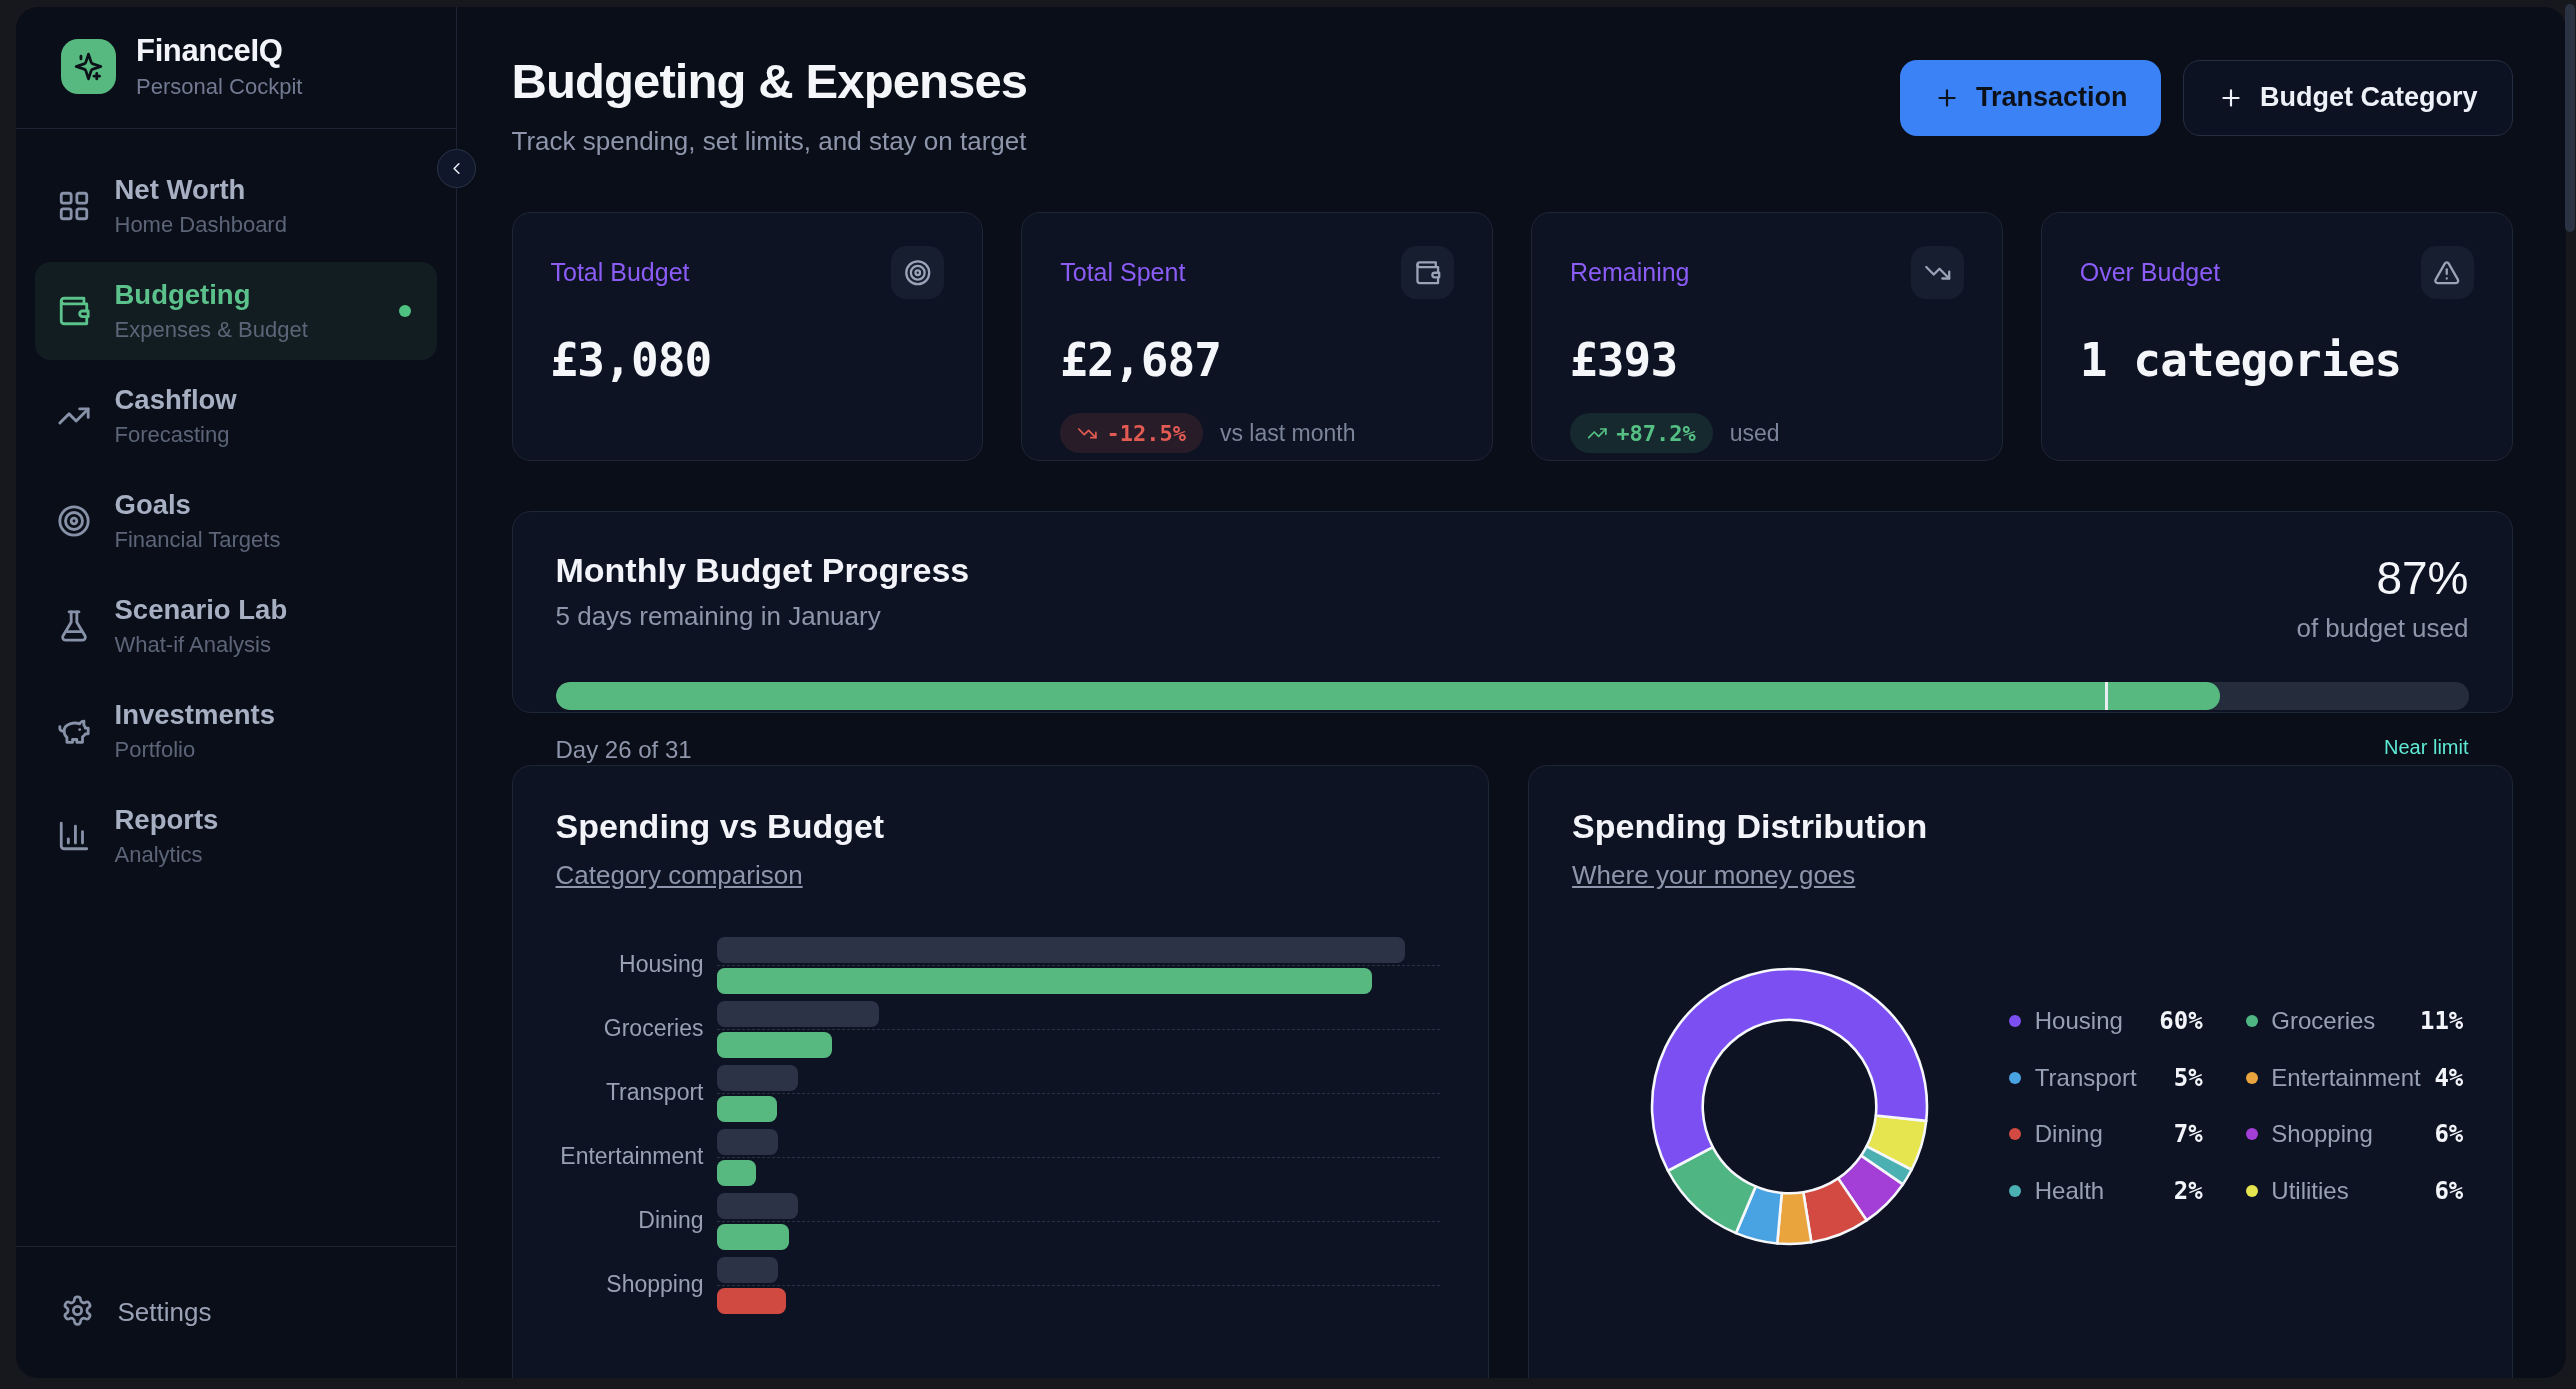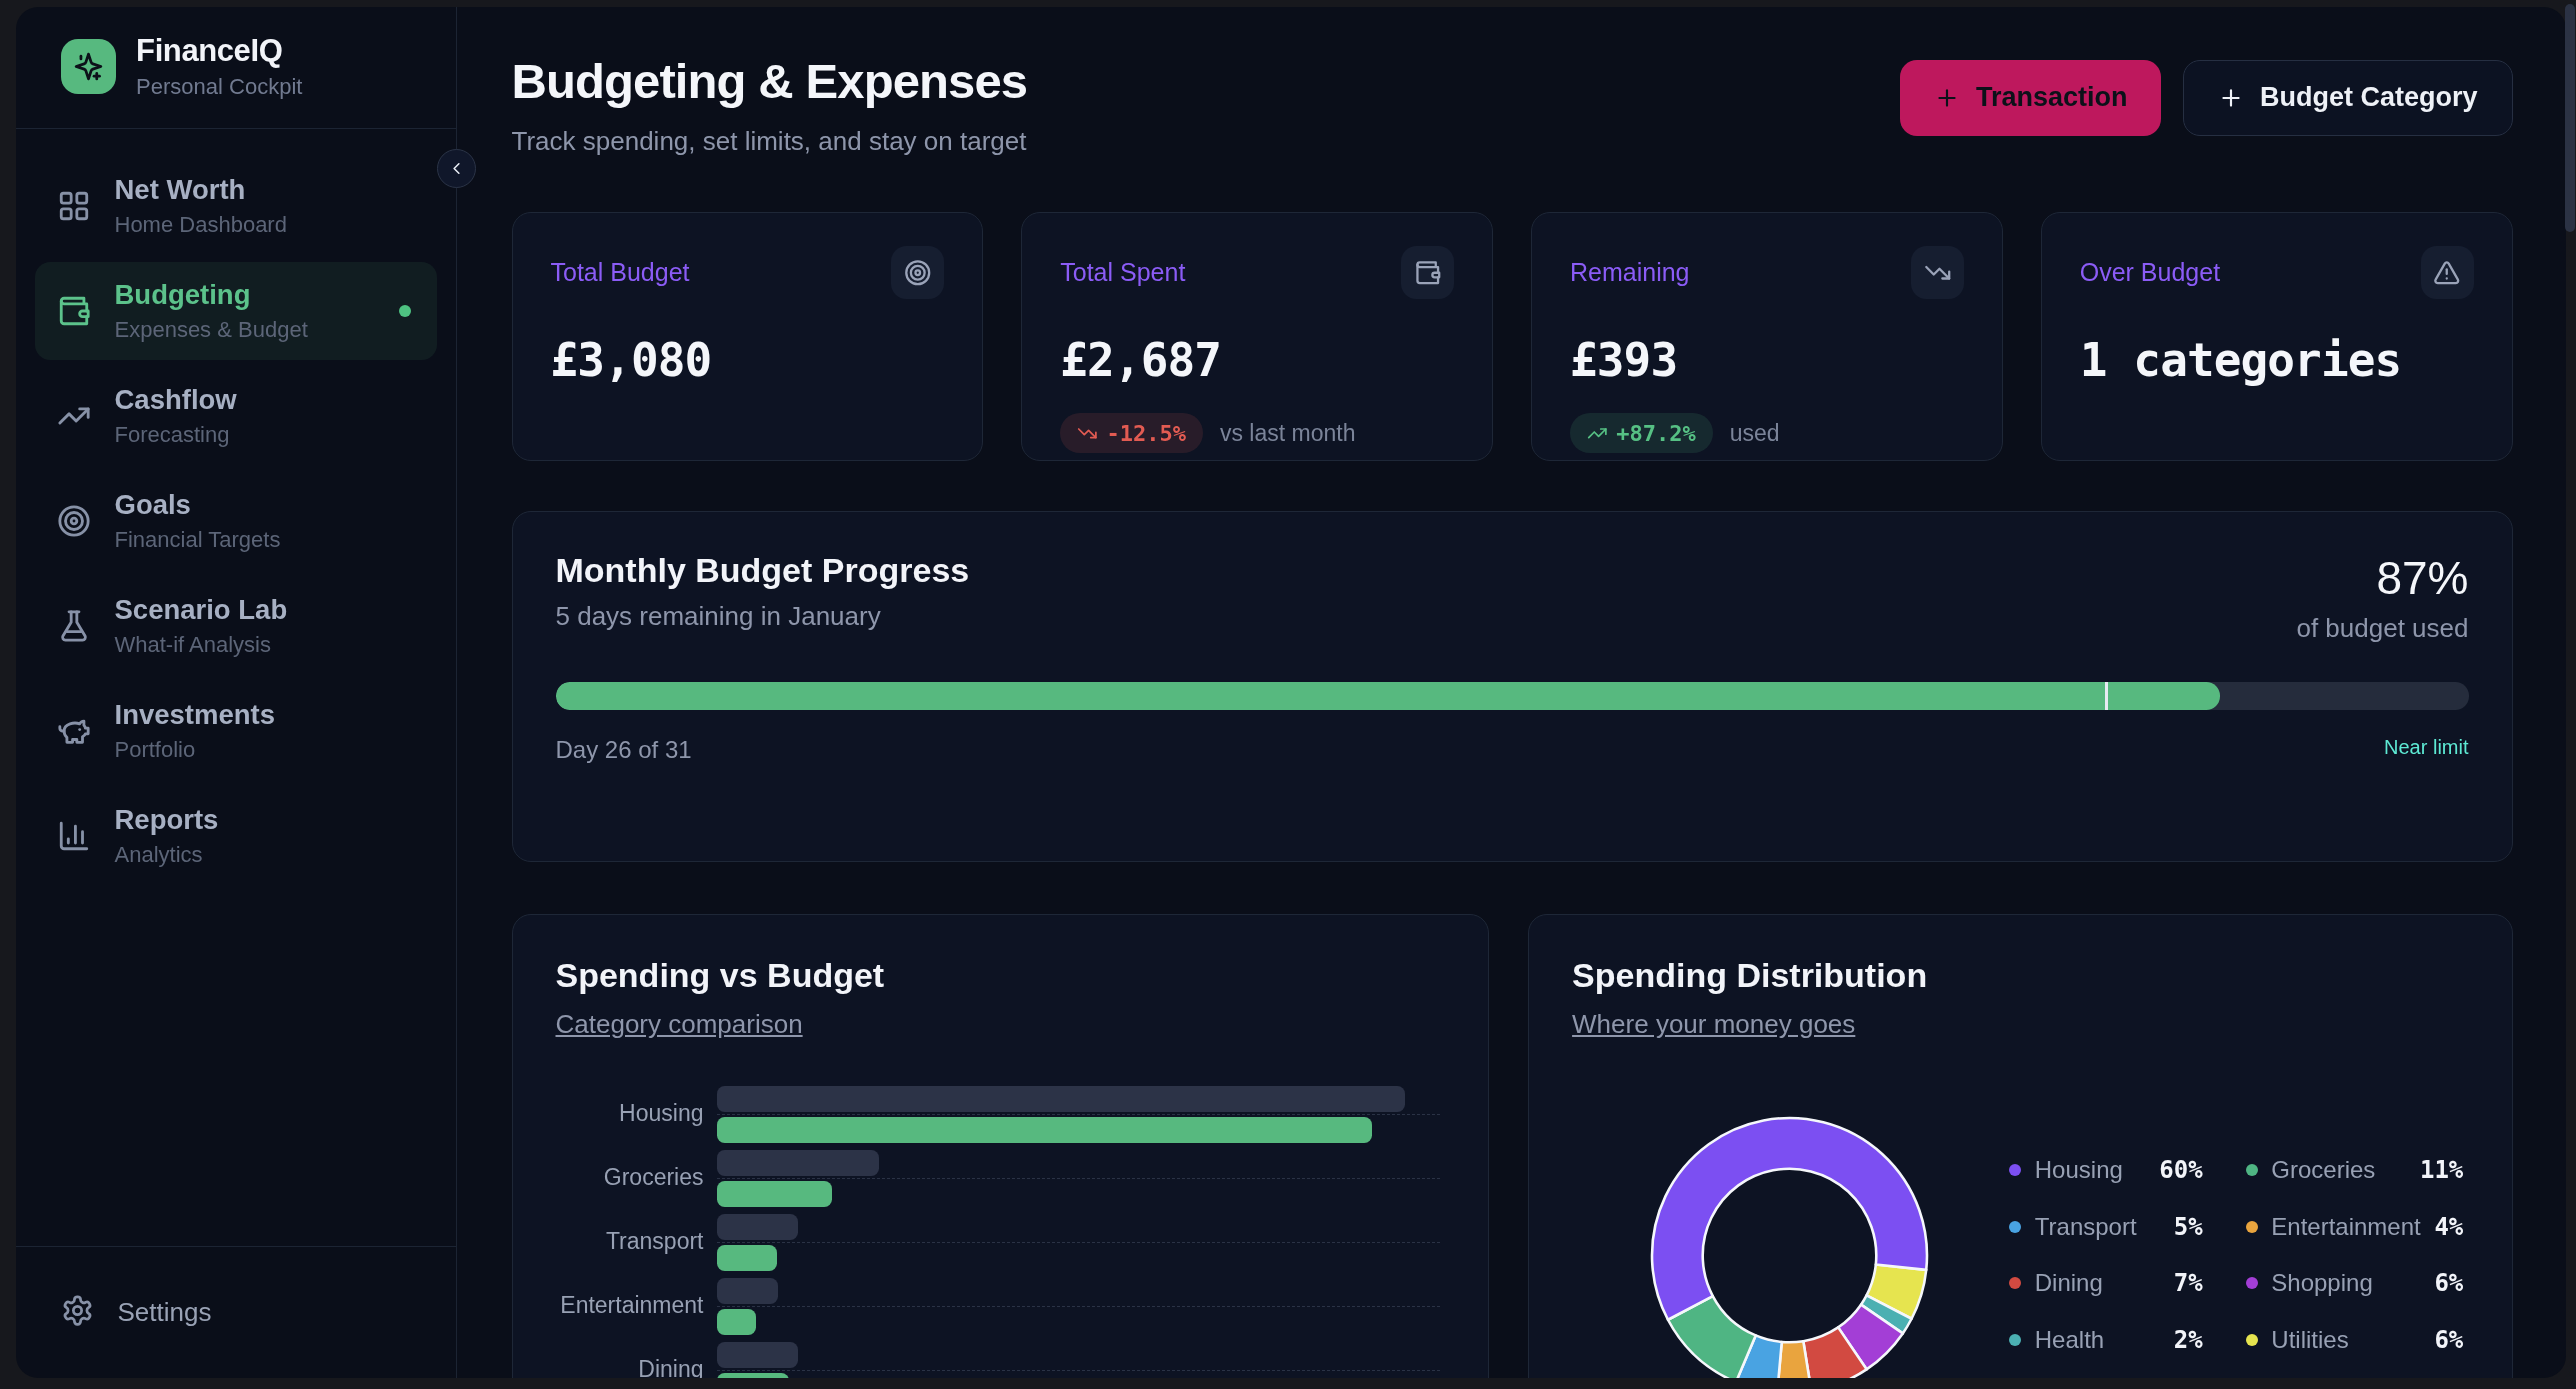--- a/index.html
+++ b/index.html
@@ -48,21 +48,21 @@
   
   .main { position:absolute; left:441px; top:0; right:0; bottom:0; padding:46px 53px 0 55px; }
 
   .page-header { display:flex; justify-content:space-between; align-items:flex-start; }
   .page-title { font-size:49px; font-weight:800; color:#f4f6fa; letter-spacing:-0.9px; }
   .page-sub { font-size:26px; color:#8e96ab; margin-top:17px; }
   .header-actions { display:flex; gap:22px; margin-top:6.9px; }
   .btn { display:flex; align-items:center; gap:15.5px; height:76px; padding:0 34px;
     border-radius:17px; font-size:27px; font-weight:600; cursor:pointer; border:none; }
   .btn svg { width:26px; height:26px; }
-  .btn-primary { background:#be185d; color:#0c1119; }
+  .btn-primary { background:#3b82f6; color:#0c1119; }
   .btn-secondary { background:#0c1222; color:#eef1f7; border:1.7px solid #262f42; }
 
   
   .stats { display:grid; grid-template-columns:repeat(4,1fr); gap:38px; margin-top:55px; }
   .card { background:#0d1323; border:1.7px solid #1e2737; border-radius:19px; }
   .stat-card { padding:33px 38px; height:249px; position:relative; }
   .stat-top { display:flex; justify-content:space-between; align-items:flex-start; }
   .stat-label { font-size:25px; color:#8b5cf6; margin-top:12px; }
   .stat-iconbox { width:53px; height:53px; border-radius:15.5px; background:#161e30;
     display:flex; align-items:center; justify-content:center; color:#9aa3b8; }
@@ -70,21 +70,21 @@
   .stat-value { margin-top:34px; font-size:46px; font-weight:700; color:#f4f6fa; letter-spacing:-0.9px; }
   .stat-badges { display:flex; align-items:center; gap:17px; margin-top:26px; }
   .pill { display:flex; align-items:center; gap:8.6px; padding:7.7px 17px; border-radius:858px;
     font-size:22px; font-weight:700; }
   .pill svg { width:22px; height:22px; }
   .pill.negative { background:rgba(224,90,82,0.13); color:#e25b52; }
   .pill.positive { background:rgba(85,192,131,0.13); color:#56c084; }
   .badge-note { font-size:23px; color:#7b8499; }
 
   
-  .progress-card { margin-top:50px; padding:39px 43px; height:351px; }
+  .progress-card { margin-top:50px; padding:39px 43px; height:202px; }
   .progress-head { display:flex; justify-content:space-between; align-items:flex-start; }
   .progress-title { font-size:34px; font-weight:700; color:#f2f4f9; }
   .progress-sub { font-size:26px; color:#8e96ab; margin-top:11px; }
   .progress-pct { font-size:46px; font-weight:400; color:#f4f6fa; text-align:right; }
   .progress-pct-note { font-size:26px; color:#8e96ab; margin-top:8.6px; text-align:right; }
   .track { margin-top:38px; height:27.5px; border-radius:13.7px; background:#252c3c;
     position:relative; overflow:hidden; }
   .fill { position:absolute; left:0; top:0; bottom:0; background:#57b97f; border-radius:13.7px; }
   .marker { position:absolute; top:0; bottom:0; width:2.6px; background:#e7ebf2; }
   .progress-foot { display:flex; justify-content:space-between; margin-top:26px; }

